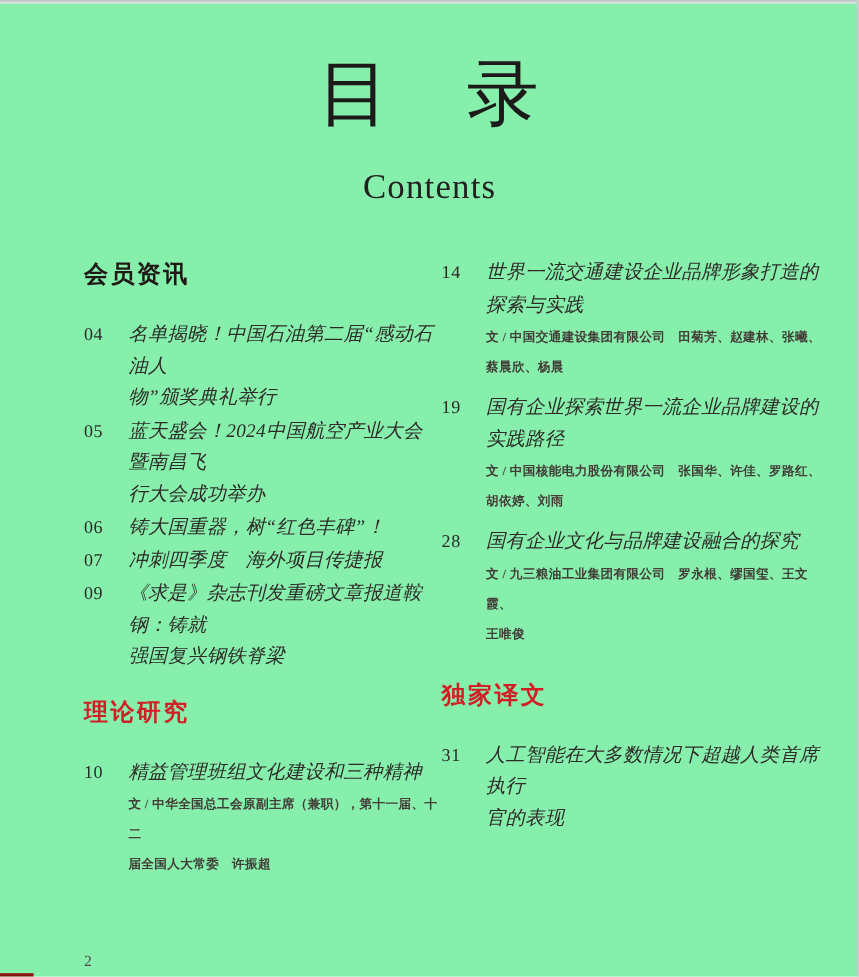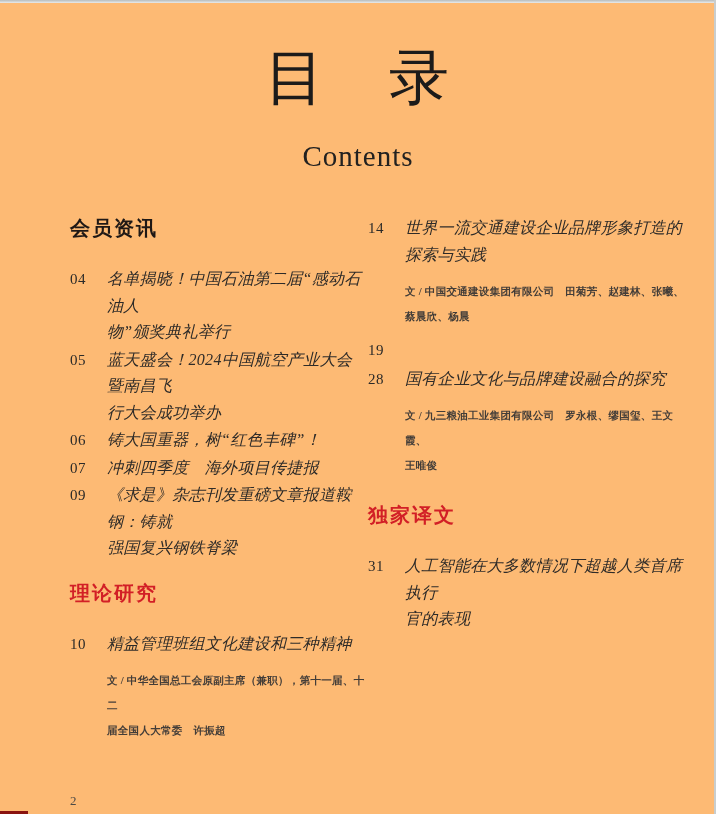--- a/index.html
+++ b/index.html
@@ -1,17 +1,17 @@
 <!DOCTYPE html>
 <html><head>
 <meta charset="utf-8">
 <style>
   html,body{margin:0;padding:0;background:#ffffff;}
   .page{
-    position:relative;width:716px;height:814px;background:#fdba74;overflow:hidden;
+    position:relative;width:716px;height:814px;background:#86efac;overflow:hidden;
     font-family:"Liberation Serif","DejaVu Serif",serif;color:#2f2b28;
   }
   .edge-top{position:absolute;top:0;left:0;width:716px;height:3px;
     background:linear-gradient(#b7bcbc,#e9ebeb);}
   .edge-right{position:absolute;top:0;right:0;width:2px;height:814px;background:#c9cdcd;}
   .corner-mark{position:absolute;left:0;bottom:0;width:28px;height:3px;background:#8a1410;}
 
   .title-zh{
     position:absolute;top:38px;left:0;width:100%;margin:0;text-align:center;
     font-size:60px;font-weight:500;color:#1c1b1a;letter-spacing:2px;
@@ -38,21 +38,21 @@
     width:37px;flex-shrink:0;font-size:15px;color:#2b2a28;
     line-height:26.5px;letter-spacing:.5px;
   }
   .ct{flex:1;min-width:0;}
   .tt{
     display:block;font-size:16px;line-height:26.5px;color:#2e2b28;
     letter-spacing:.3px;white-space:pre-line;font-style:italic;
   }
   .by{
     display:block;font-size:10.5px;font-weight:bold;color:#433d38;
-    line-height:25px;letter-spacing:.3px;white-space:pre-line;margin-top:11px;margin-bottom:6px;
+    line-height:25px;letter-spacing:.3px;white-space:pre-line;margin-top:1px;margin-bottom:6px;
   }
   .col-right .toc-item{margin-bottom:2px;}
   .page-num{
     position:absolute;left:70px;bottom:5px;font-size:13px;color:#4c4a46;letter-spacing:1px;
   }
 </style>
 </head>
 <body>
 
 <div class="page">
@@ -118,20 +118,26 @@
       <span class="no">14</span>
       <span class="ct">
         <span class="tt">世界一流交通建设企业品牌形象打造的
 探索与实践</span>
         <span class="by">文 / 中国交通建设集团有限公司　田菊芳、赵建林、张曦、
 蔡晨欣、杨晨</span>
       </span>
     </div>
     <div class="toc-item">
       <span class="no">19</span>
+      <span class="ct">
+        <span class="tt">国有企业探索世界一流企业品牌建设的
+实践路径</span>
+        <span class="by">文 / 中国核能电力股份有限公司　张国华、许佳、罗路红、
+胡依婷、刘雨</span>
+      </span>
     </div>
     <div class="toc-item">
       <span class="no">28</span>
       <span class="ct">
         <span class="tt">国有企业文化与品牌建设融合的探究</span>
         <span class="by">文 / 九三粮油工业集团有限公司　罗永根、缪国玺、王文霞、
 王唯俊</span>
       </span>
     </div>
 

